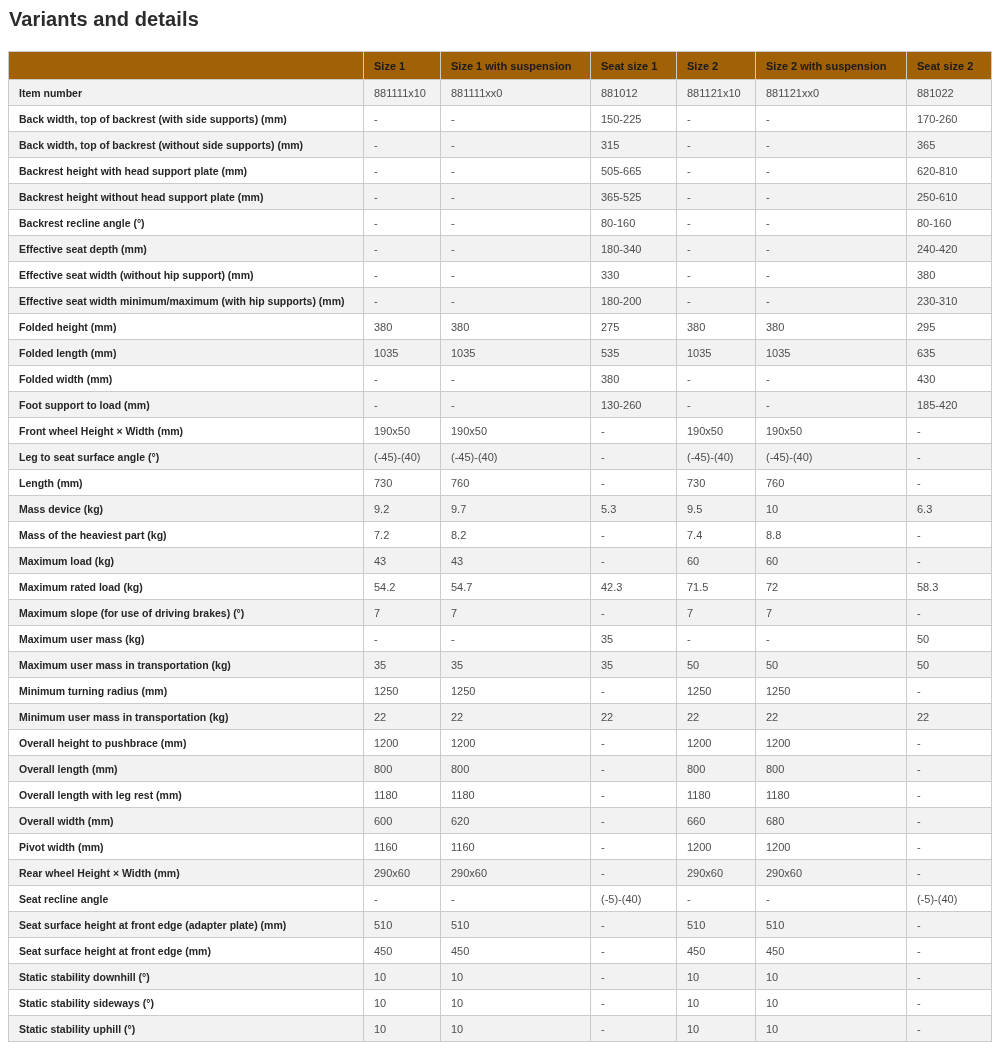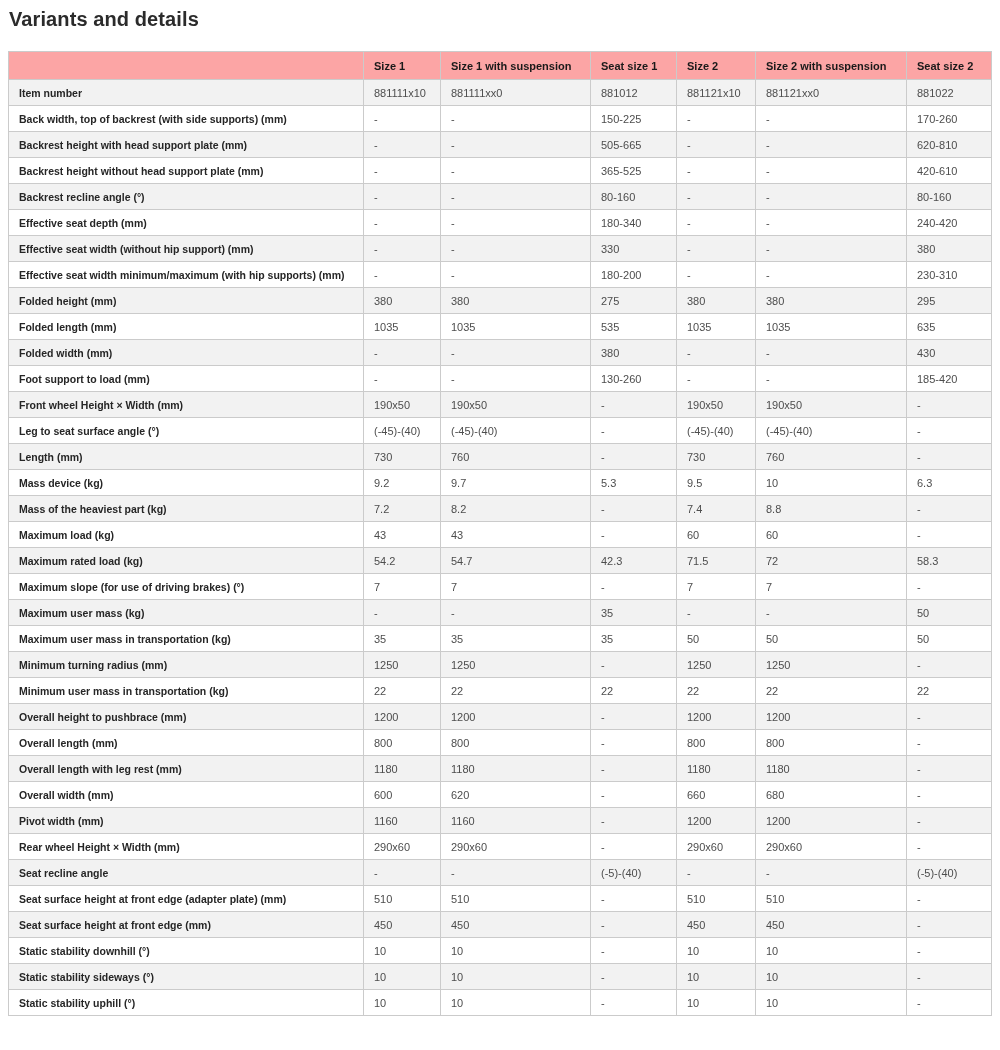--- a/index.html
+++ b/index.html
@@ -42,21 +42,21 @@
   }
   table.variants-table col.c-label  { width: 355px; }
   table.variants-table col.c-size1  { width: 77px; }
   table.variants-table col.c-size1s { width: 150px; }
   table.variants-table col.c-seat1  { width: 86px; }
   table.variants-table col.c-size2  { width: 79px; }
   table.variants-table col.c-size2s { width: 151px; }
   table.variants-table col.c-seat2  { width: 85px; }
   table.variants-table thead th {
     height: 28px;
-    background: #fca5a5;
+    background: #a16207;
     font-weight: 700;
     color: #1a1a1a;
     font-size: 11px;
   }
   table.variants-table tbody tr {
     height: 26px;
   }
   table.variants-table tbody tr:nth-child(odd) {
     background: #f2f2f2;
   }
@@ -114,36 +114,45 @@
         <tr>
           <th>Back width, top of backrest (with side supports) (mm)</th>
           <td>-</td>
           <td>-</td>
           <td>150-225</td>
           <td>-</td>
           <td>-</td>
           <td>170-260</td>
         </tr>
         <tr>
+          <th>Back width, top of backrest (without side supports) (mm)</th>
+          <td>-</td>
+          <td>-</td>
+          <td>315</td>
+          <td>-</td>
+          <td>-</td>
+          <td>365</td>
+        </tr>
+        <tr>
           <th>Backrest height with head support plate (mm)</th>
           <td>-</td>
           <td>-</td>
           <td>505-665</td>
           <td>-</td>
           <td>-</td>
           <td>620-810</td>
         </tr>
         <tr>
           <th>Backrest height without head support plate (mm)</th>
           <td>-</td>
           <td>-</td>
           <td>365-525</td>
           <td>-</td>
           <td>-</td>
-          <td>420-610</td>
+          <td>250-610</td>
         </tr>
         <tr>
           <th>Backrest recline angle (°)</th>
           <td>-</td>
           <td>-</td>
           <td>80-160</td>
           <td>-</td>
           <td>-</td>
           <td>80-160</td>
         </tr>

